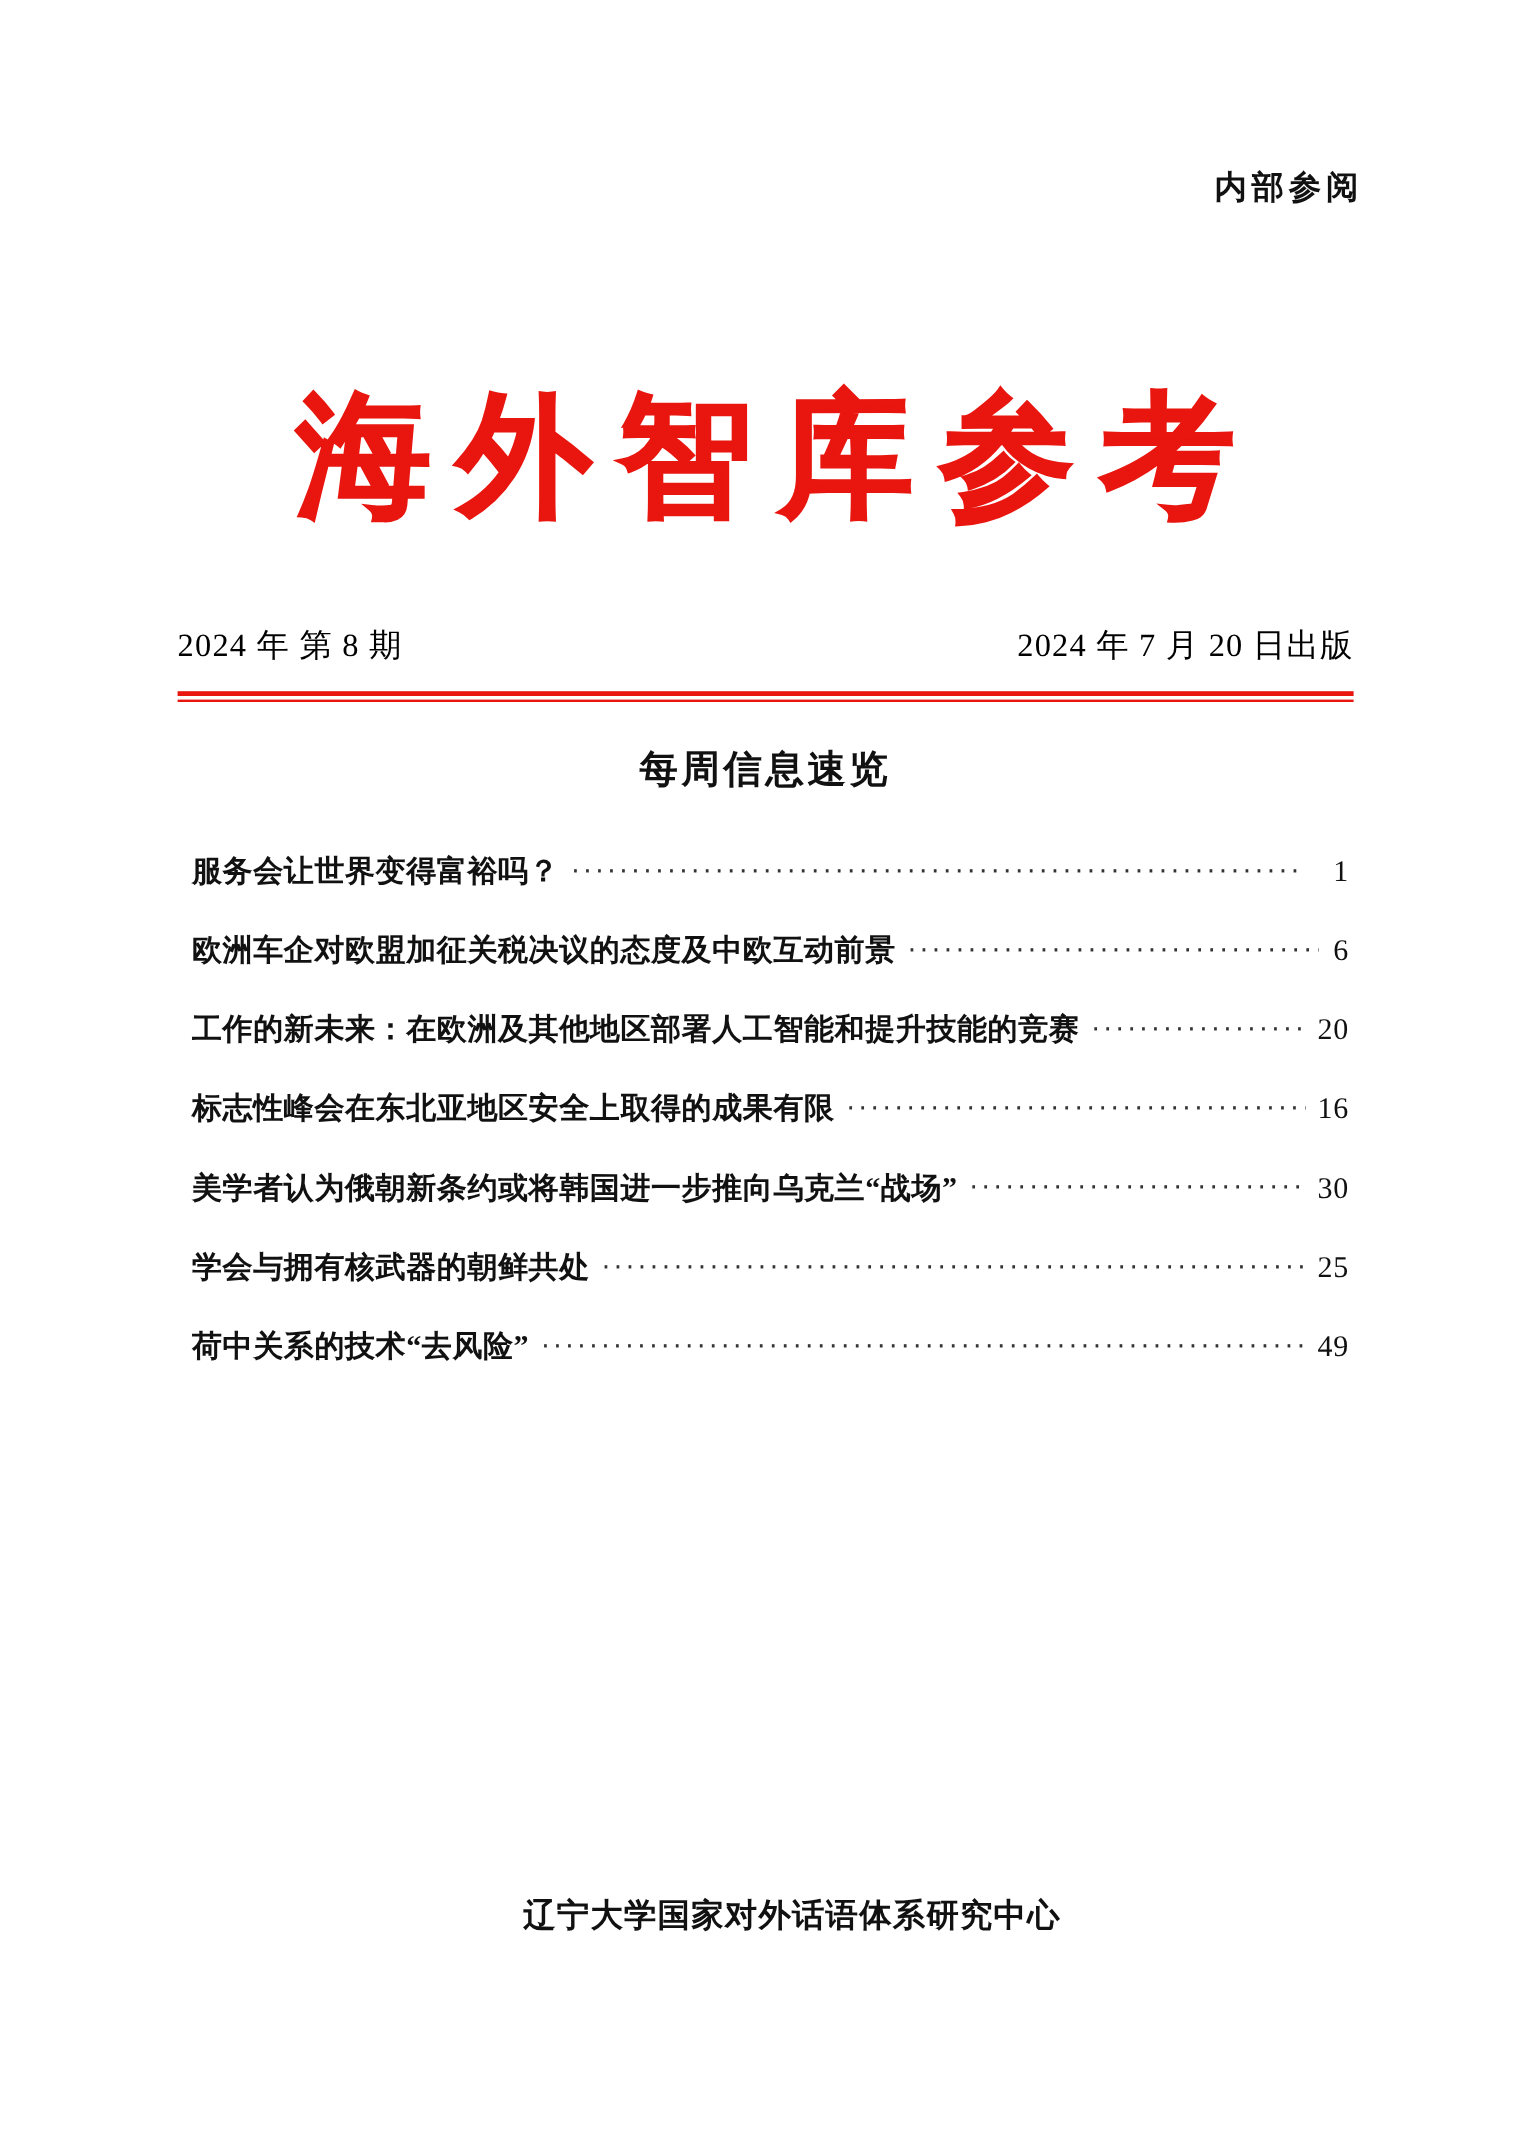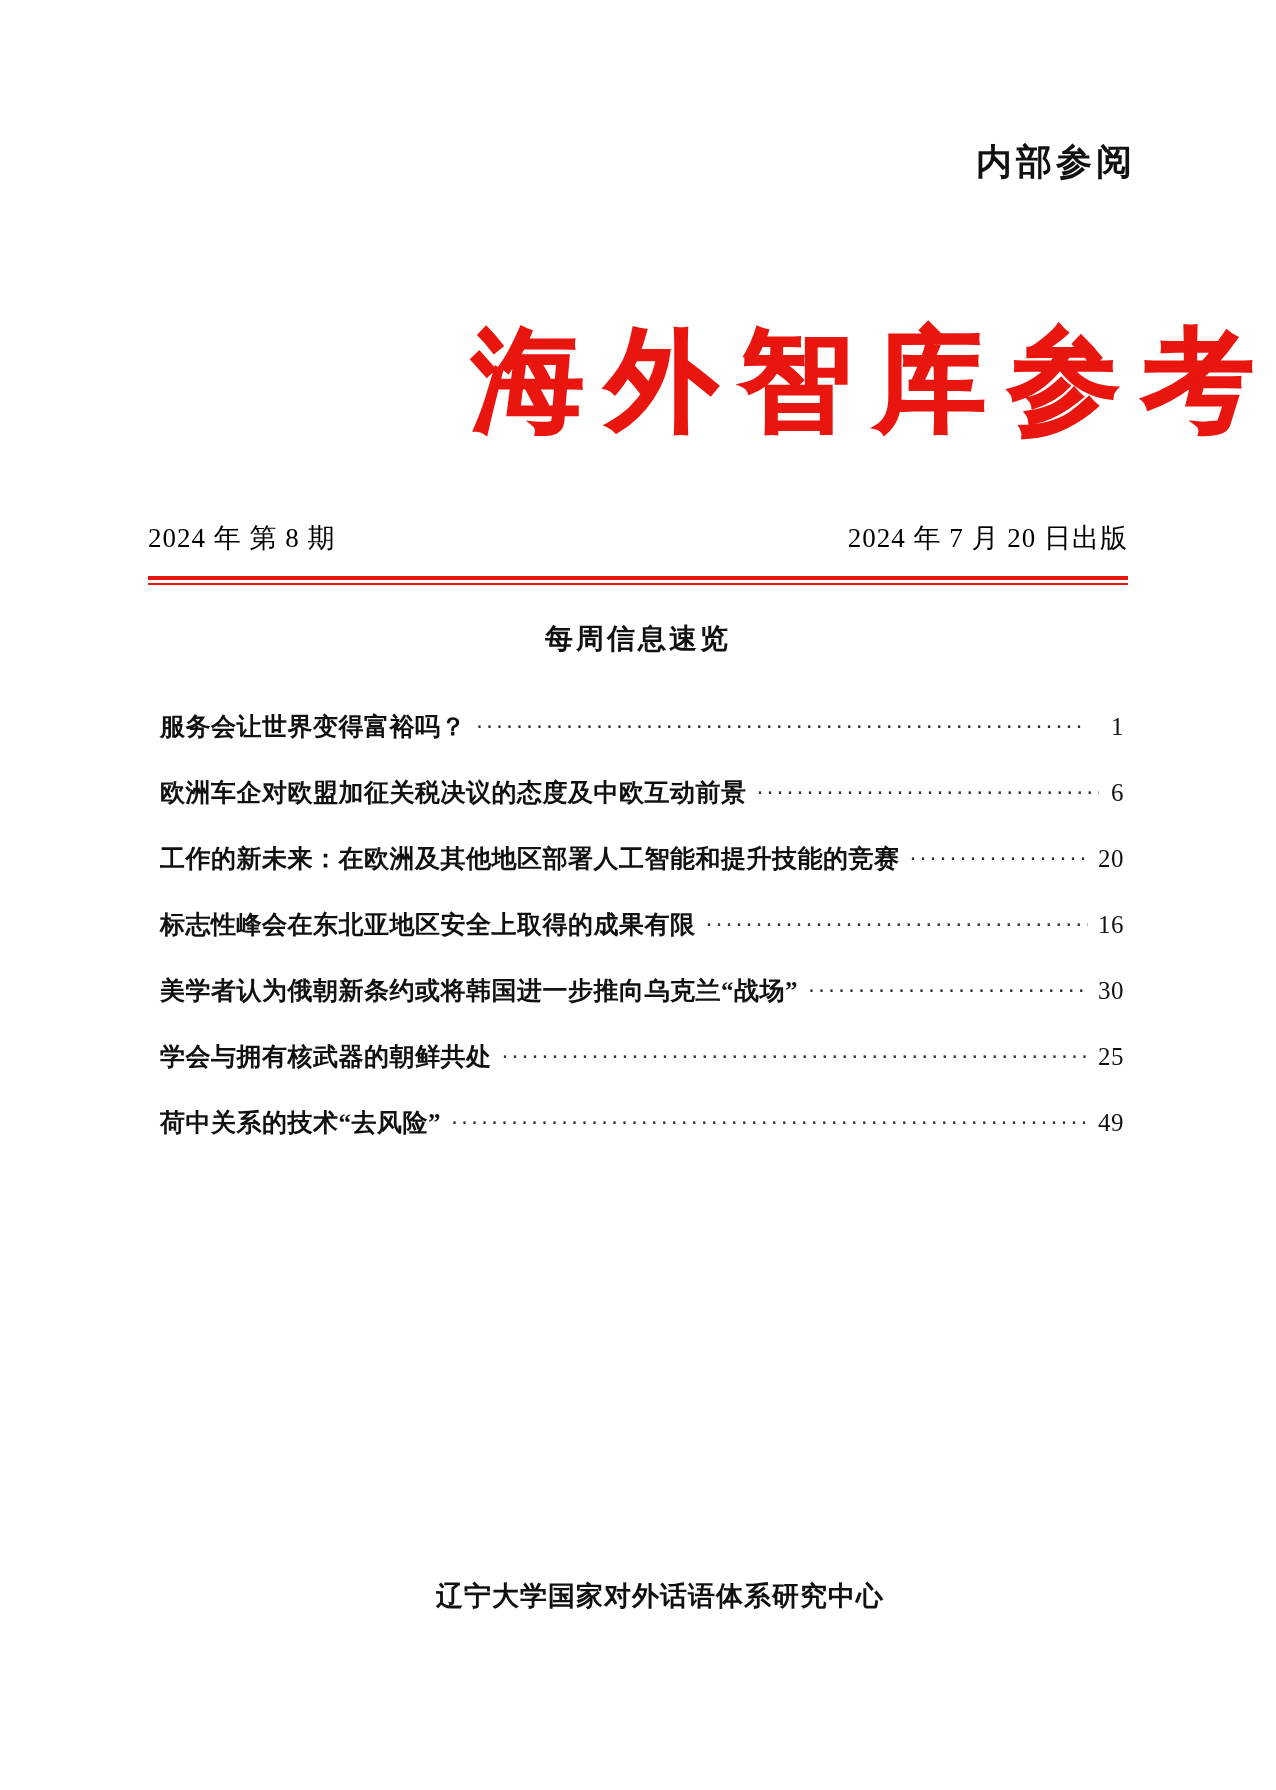--- a/index.html
+++ b/index.html
@@ -20,34 +20,34 @@
     position: absolute;
     inset: 0;
     padding: 0;
   }
 
   
   .internal-note {
     position: absolute;
     top: 138px;
     right: 140px;
-    font-size: 36px;
+    font-size: 27px;
     letter-spacing: 4px;
     font-family: "DejaVu Serif", "Liberation Serif", serif;
     font-weight: 600;
     color: #111;
   }
 
   
   .masthead {
     position: absolute;
     top: 318px;
     left: 0;
     right: 0;
-    text-align: right;
+    text-align: center;
   }
   .masthead-title {
     display: inline-block;
     font-family: "DejaVu Serif", "Liberation Serif", serif;
     font-weight: 700;
     font-size: 112px;
     line-height: 1.1;
     letter-spacing: 22px;
     text-indent: 22px;
     color: #e8160f;
@@ -88,21 +88,21 @@
 
   
   .section-heading {
     position: absolute;
     top: 620px;
     left: 0;
     right: 0;
     text-align: center;
     font-family: "DejaVu Sans", "Liberation Sans", sans-serif;
     font-weight: 700;
-    font-size: 28px;
+    font-size: 32px;
     letter-spacing: 3px;
     color: #111;
   }
 
   
   .toc {
     position: absolute;
     top: 712px;
     left: 160px;
     right: 152px;

